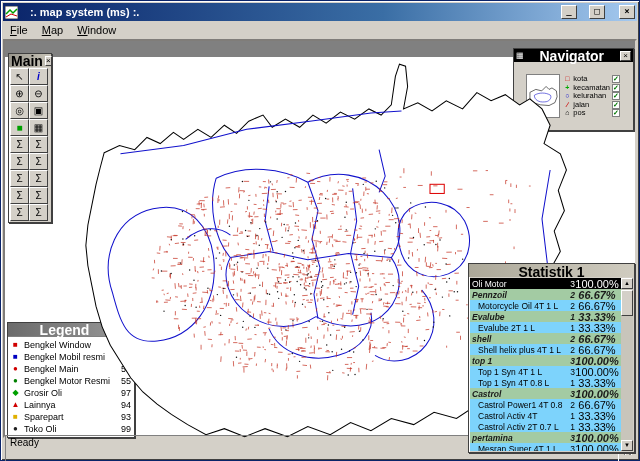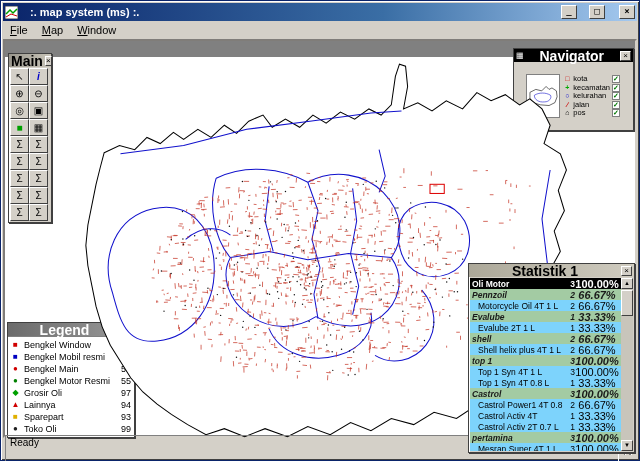--- a/index.html
+++ b/index.html
@@ -70,25 +70,25 @@
   .legendPanel .ptitle { background:linear-gradient(90deg,#6b6b6b,#9a9a9a); }
   .legendPanel .pt-text { color:#fff; }
   .legend-body { background:#fff; border-top:1px solid #808080; padding:2px 3px; }
   .legend-row { display:flex; align-items:center; height:12px; gap:4px; }
   .legend-icon { width:9px; font-size:8px; line-height:10px; text-align:center; }
   .legend-label { flex:1; font-size:9px; color:#000; white-space:nowrap; overflow:hidden; }
   .legend-count { width:16px; font-size:9px; text-align:right; color:#000; }
 
   
   .statPanel { left:467px; top:262px; width:167px; height:190px; z-index:6; }
-  .statPanel .ptitle { background:linear-gradient(90deg,#aca899,#d0ccc0); }
+  .statPanel .ptitle { background:linear-gradient(90deg,#aca899,#d0ccc0);flex-direction:column; }
   .stat-body { position:absolute; left:1px; top:14px; right:13px; bottom:1px;
                background:#cfe7cf; overflow:hidden; }
   .stat-row { display:flex; align-items:center; height:11px; padding:0 2px; }
-  .stat-row.header { background:#000; color:#fff; font-weight:bold; }
+  .stat-row.header { background:#000; color:#fff; font-weight:normal; }
   .stat-row.group { background:#a3cba3; color:#1a1a1a; font-weight:bold; font-style:italic; }
   .stat-row.item { background:#7dd3fc; color:#000; }
   .stat-row.item .sr-label { padding-left:6px; }
   .sr-label { flex:1; font-size:8.5px; white-space:nowrap; overflow:hidden; }
   .sr-count { width:12px; font-size:8.5px; text-align:right; }
   .sr-pct { width:44px; font-size:11px; text-align:center; }
   .stat-scroll { position:absolute; top:14px; right:1px; bottom:1px; width:12px; background:#c8c5bb; }
   .sbtn { position:absolute; left:0; width:12px; height:11px; background:#d4d0c8; border:1px solid;
           border-color:#fff #404040 #404040 #fff; font-size:6px; line-height:9px; text-align:center; }
   .sbtn.up { top:0; } .sbtn.down { bottom:0; }

